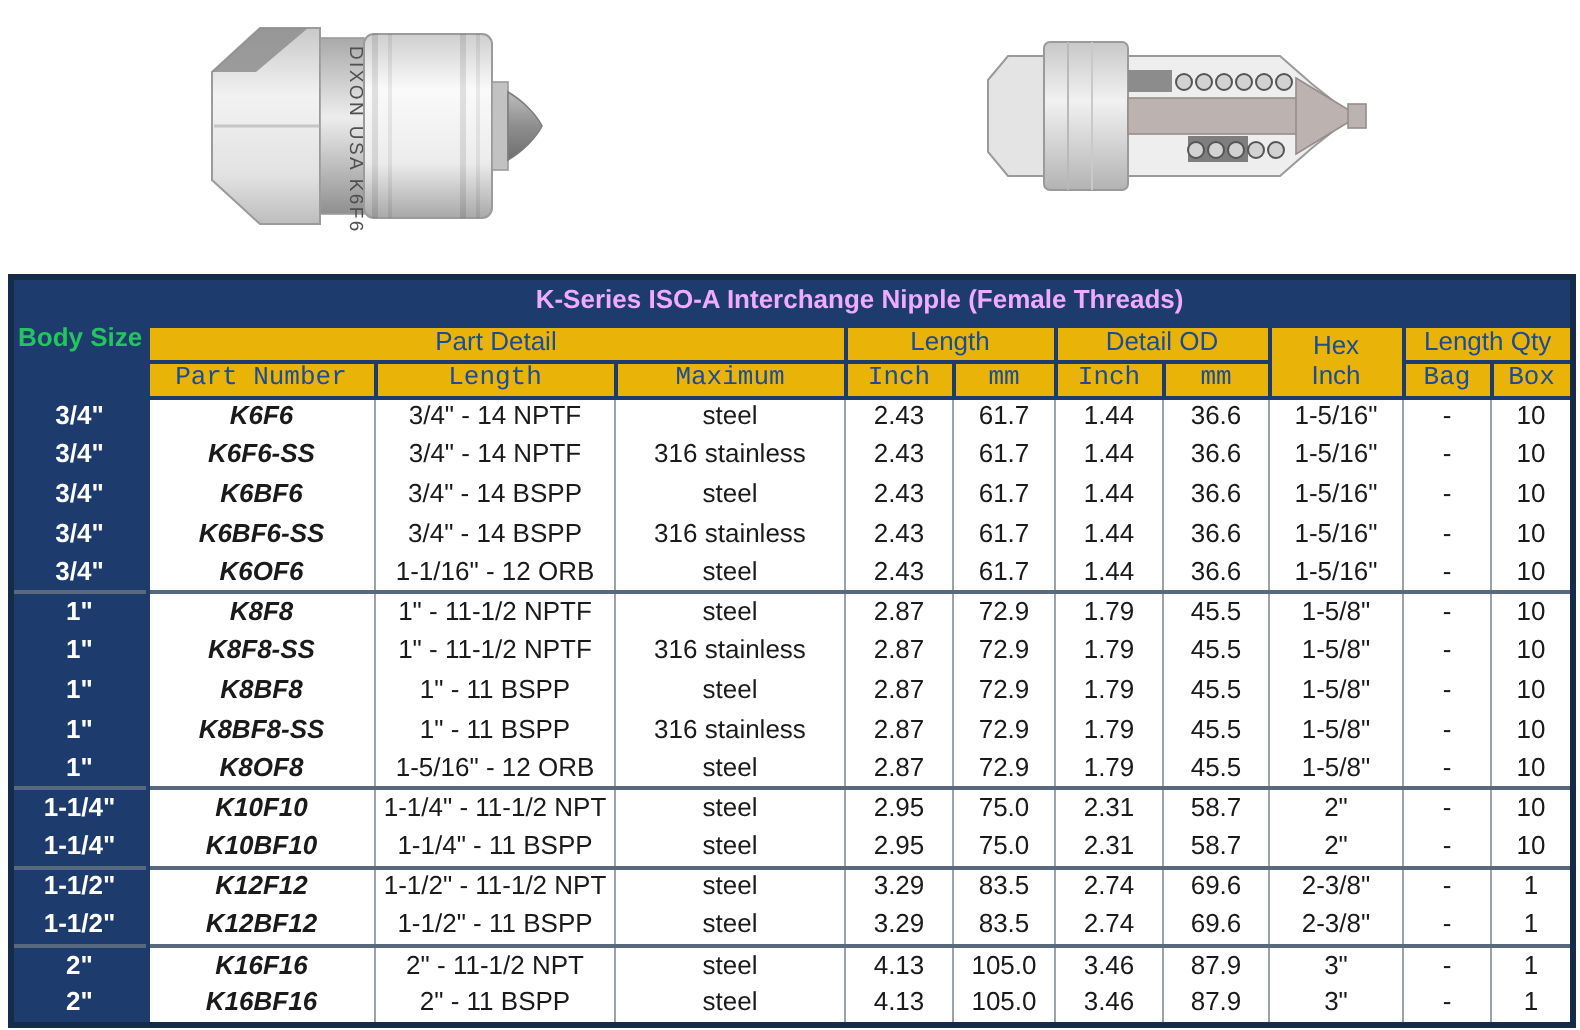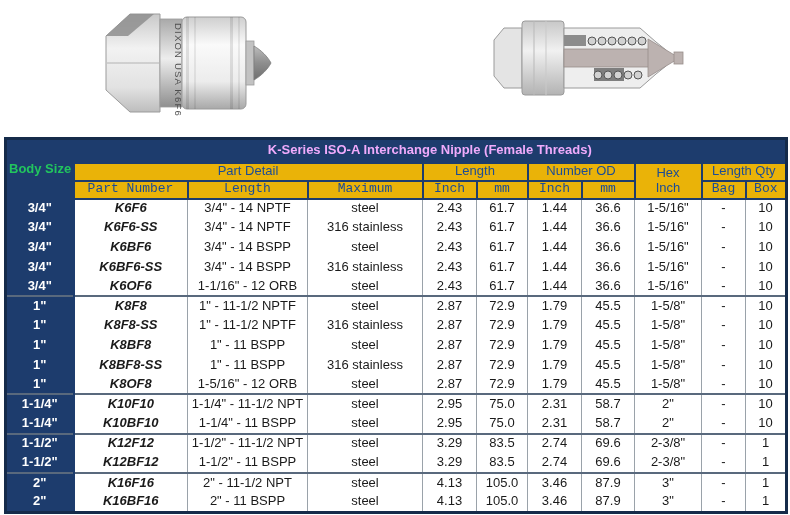--- a/index.html
+++ b/index.html
@@ -154,21 +154,21 @@
       <col style="width:41px">
   </colgroup>
   <thead>
     <tr>
       <th class="corner-cell" rowspan="3">Body Size</th>
       <th class="title-cell" colspan="10">K-Series ISO-A Interchange Nipple (Female Threads)</th>
     </tr>
     <tr>
       <th class="group-hdr" colspan="3">Part Detail</th>
       <th class="group-hdr" colspan="2">Length</th>
-      <th class="group-hdr" colspan="2">Number OD</th>
+      <th class="group-hdr" colspan="2">Detail OD</th>
       <th class="group-hdr hex-hdr" rowspan="2">
         <div>Hex</div>
         <div>Inch</div>
       </th>
       <th class="group-hdr" colspan="2">Length Qty</th>
     </tr>
     <tr>
       <th class="sub-hdr">Part Number</th>
       <th class="sub-hdr">Length</th>
       <th class="sub-hdr">Maximum</th>

